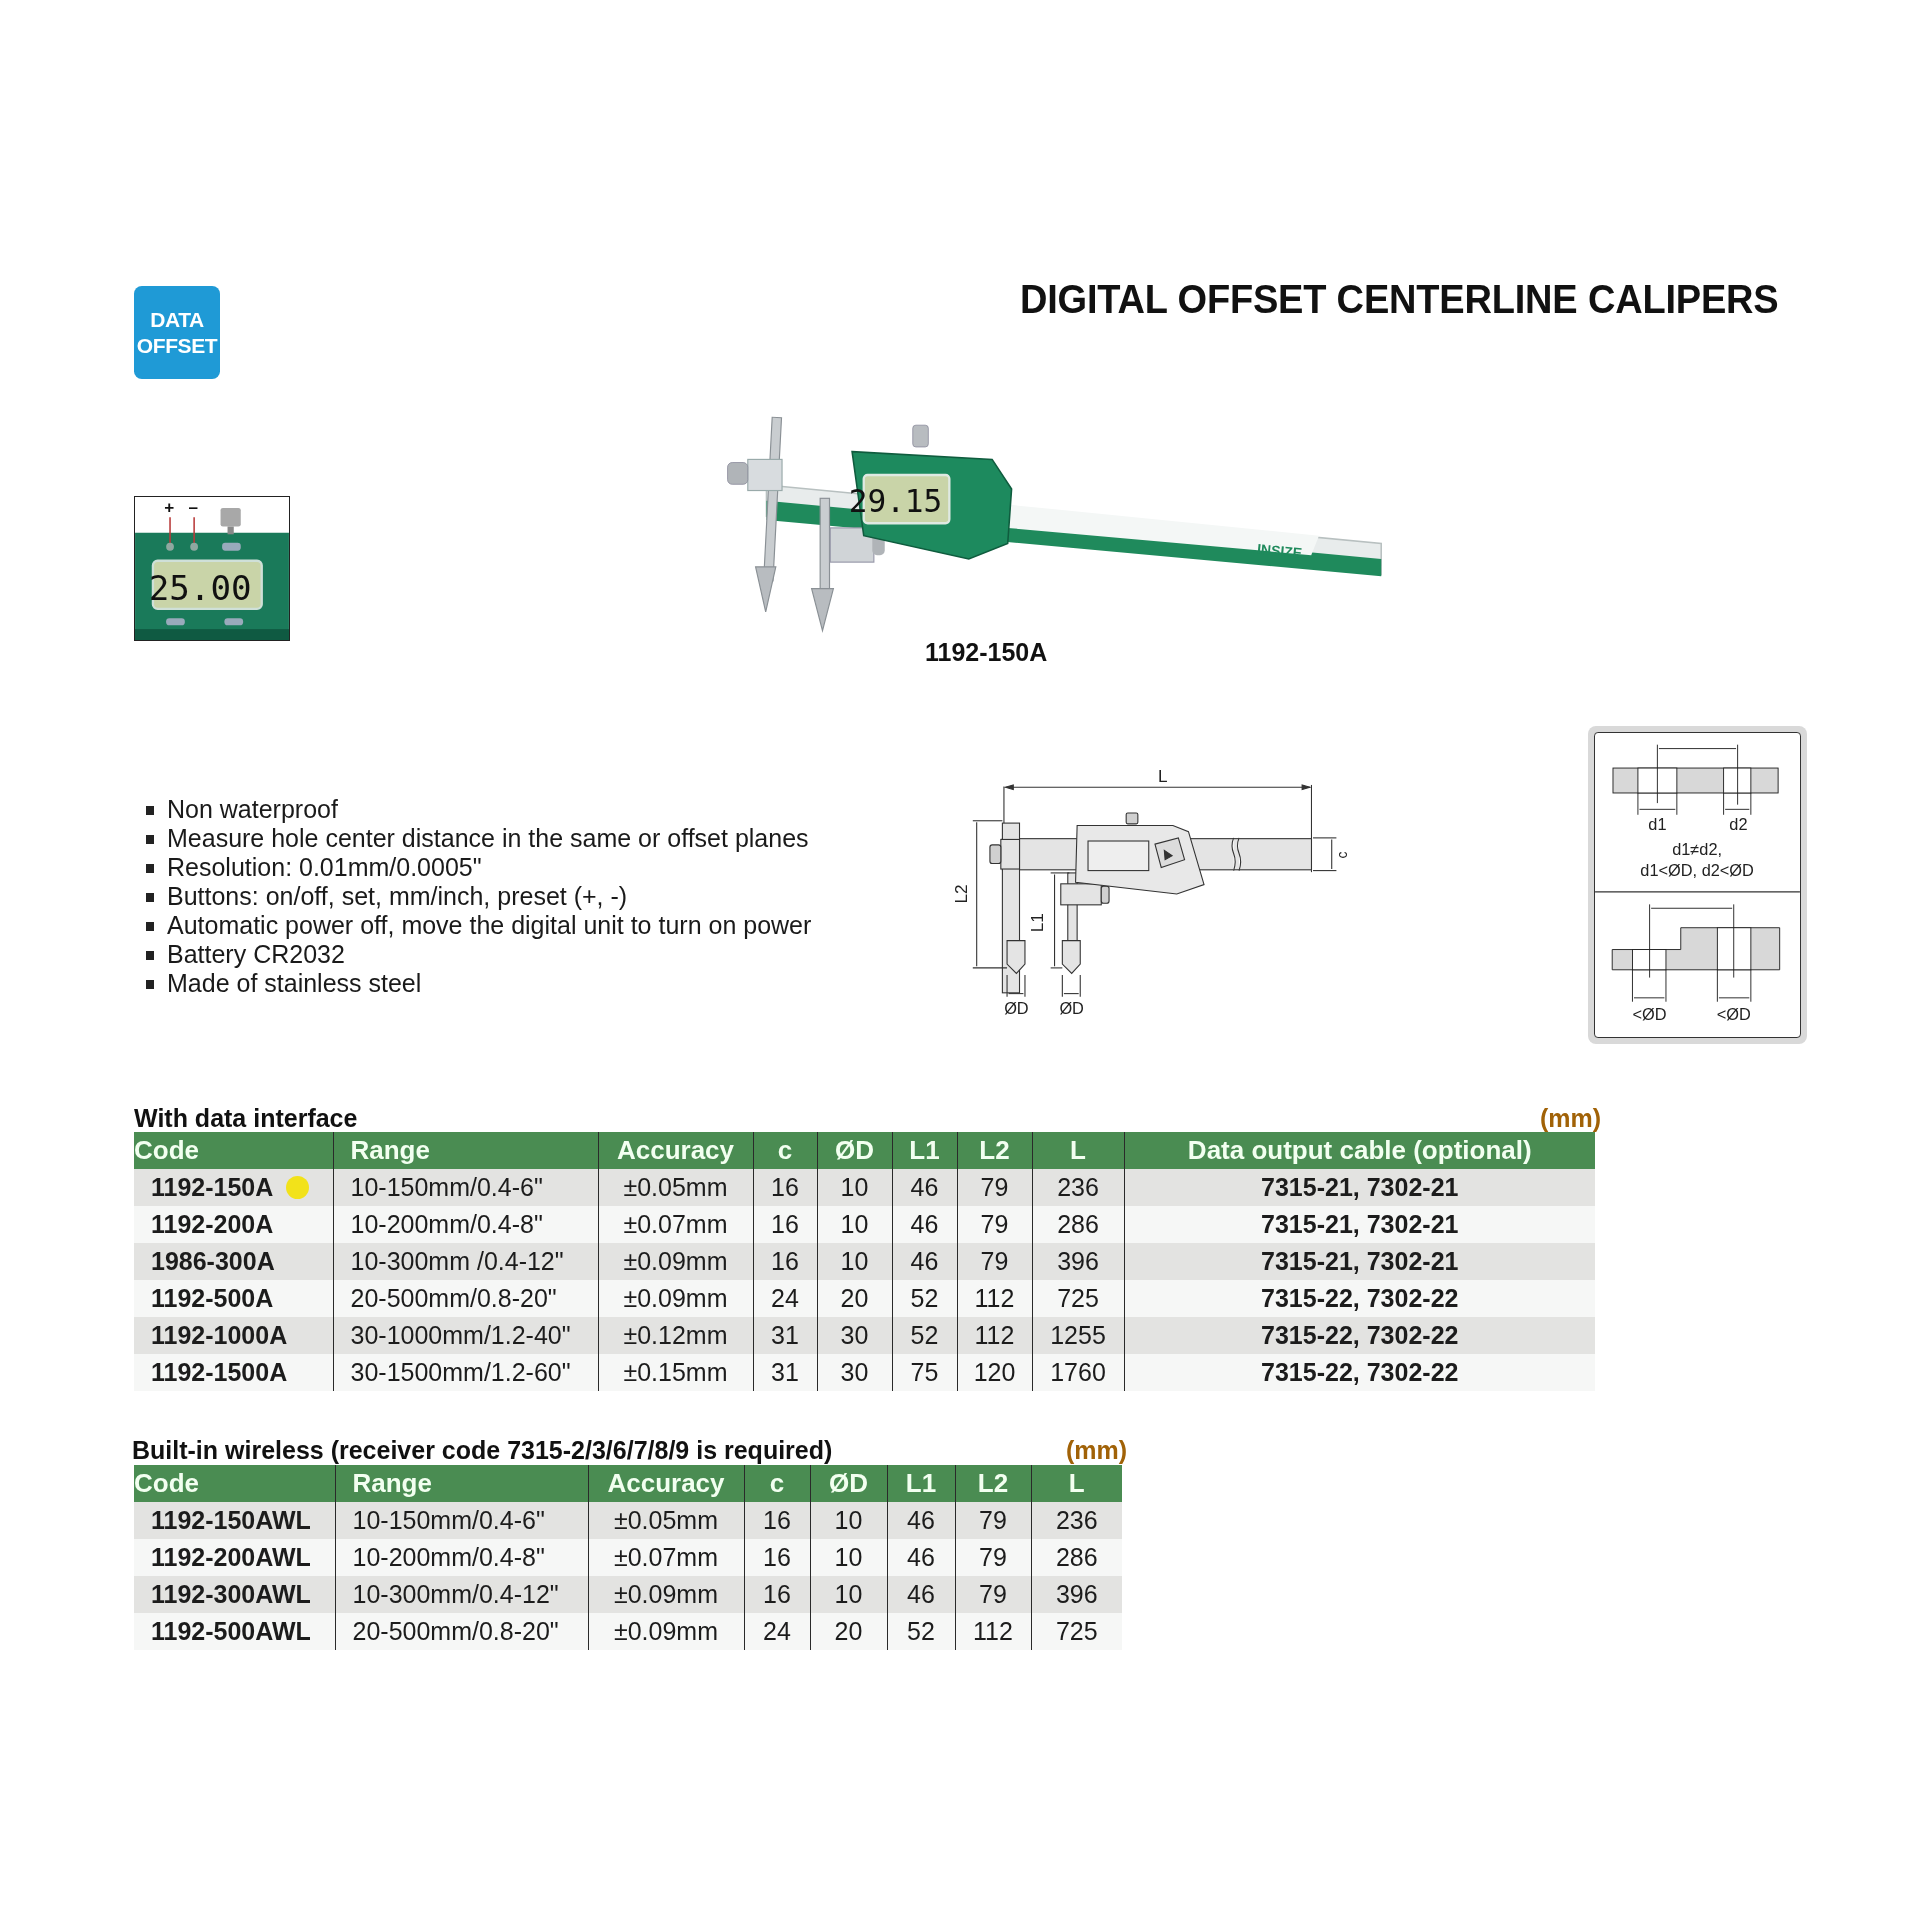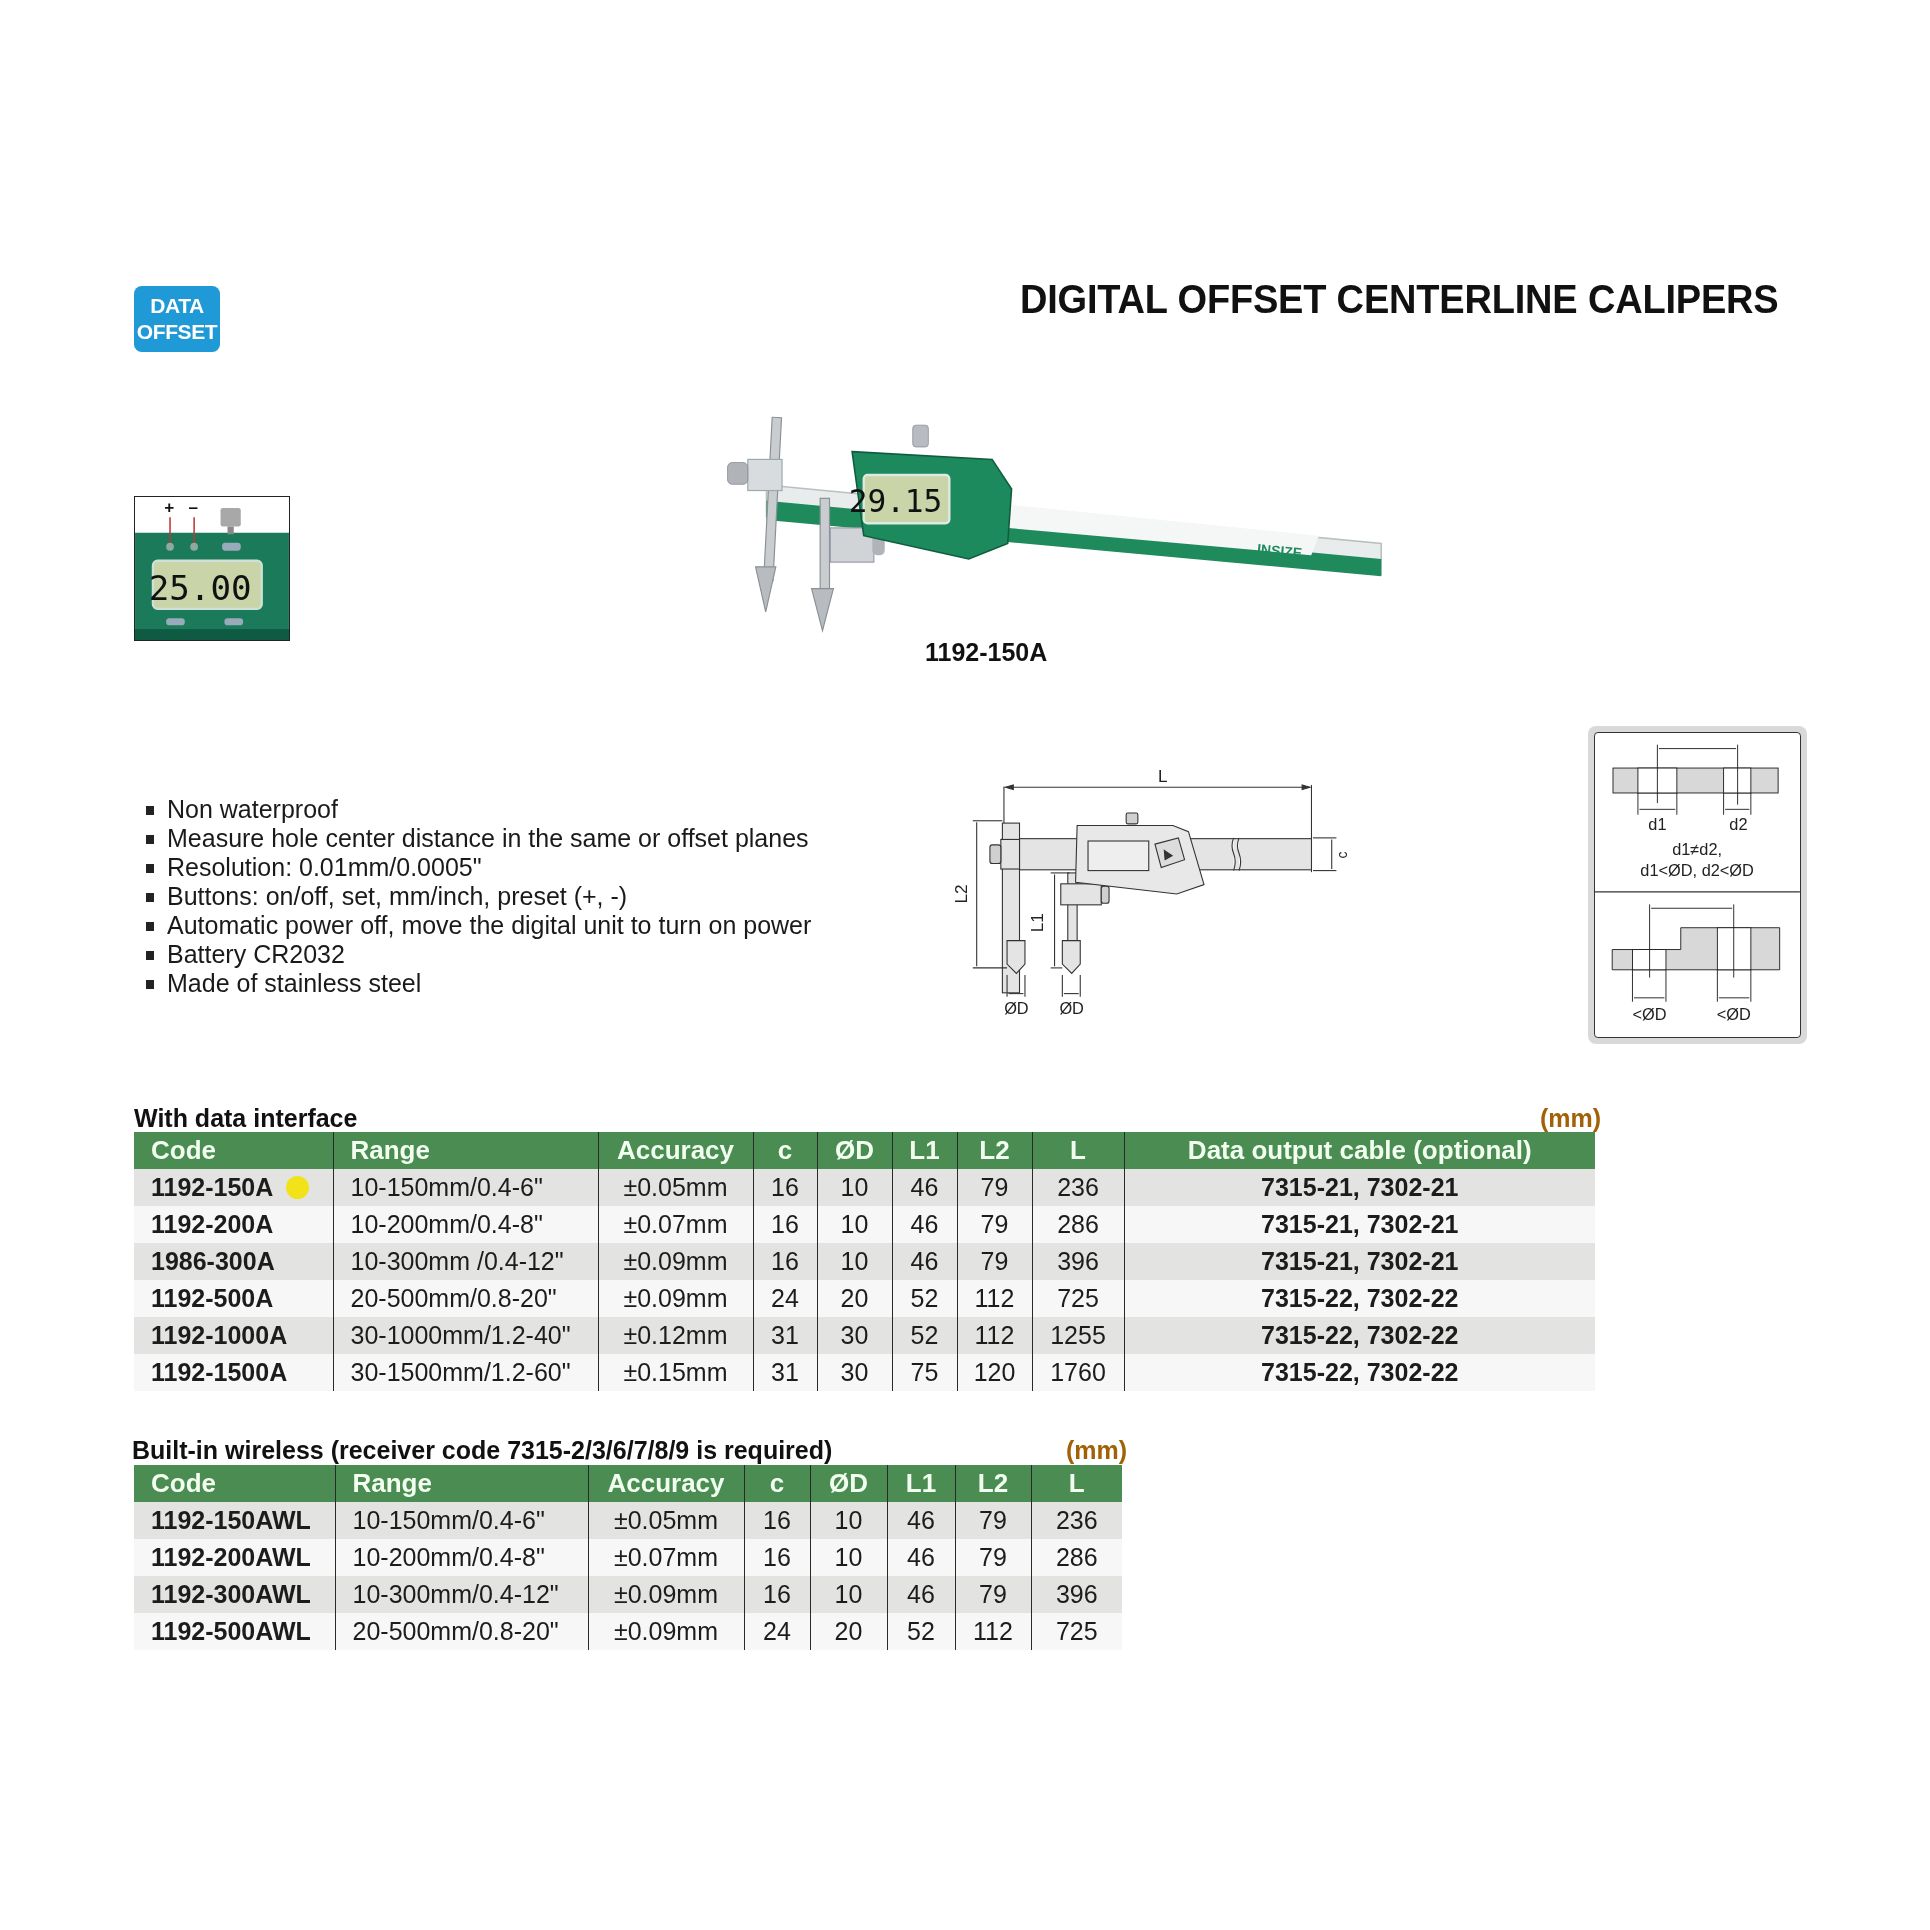--- a/index.html
+++ b/index.html
@@ -1,21 +1,21 @@
 <!DOCTYPE html>
 <html style="font-size:12.5px"><head>
 <meta charset="utf-8">
 <style>
   html, body { margin: 0; padding: 0; background: #ffffff; }
   body { width: 1931px; height: 1931px; position: relative; overflow: hidden;
          font-family: "Liberation Sans", "DejaVu Sans", sans-serif; color: #1a1a1a; }
   .abs { position: absolute; }
 
   
-  .badge { left: 134px; top: 286px; width: 86px; height: 66px; background: #1f9ad6;
+  .badge { left: 134px; top: 286px; width: 86px; height: 93px; background: #1f9ad6;
            border-radius: 7.8px; color: #ffffff; font-weight: bold; font-size: 21px;
            line-height: 26px; display: flex; flex-direction: column; align-items: center;
            justify-content: center; letter-spacing: -0.4px; }
 
   .title { left: 1020px; top: 277px; font-size: 40px; font-weight: bold; letter-spacing: -0.2px;
            color: #111; white-space: nowrap; transform: scaleX(0.95); transform-origin: left top; }
 
   
   .preset-label { left: 139px; top: 467px; font-size: 22px; color: #1a1a1a; margin-top: 38px; }
   .preset-box { left: 134px; top: 496px; width: 154px; height: 143px; border: 1.2px solid #222;
@@ -41,21 +41,21 @@
                 border-radius: 3.9px; box-sizing: border-box; position: relative; }
 
   
   .sect-title { font-size: 25px; font-weight: bold; color: #111; white-space: nowrap; }
   .unit { font-size: 25px; font-weight: bold; color: #a16207; }
 
   
   table.spec { border-collapse: collapse; table-layout: fixed; position: absolute; }
   table.spec th { background: #4a8c52; color: #f2fff0; font-weight: bold; font-size: 26px;
                   height: 37px; padding: 0; border-left: 1.6px solid #2a2a2a; }
-  table.spec th:first-child { border-left: none; text-align: left; padding-left: 17px; }
+  table.spec th:first-child { border-left: none; text-align: left; }
   table.spec td { font-size: 25px; height: 37px; padding: 0; text-align: center;
                   border-left: 1.6px solid #2a2a2a; color: #1c1c1c; white-space: nowrap; }
   table.spec td:first-child { border-left: none; text-align: left; padding-left: 17px;
                               font-weight: bold; }
   table.spec tr:nth-child(odd) td { background: #e3e3e1; }
   table.spec tr:nth-child(even) td { background: #f6f7f6; }
   table.spec th.left, table.spec td.left { text-align: left; padding-left: 17px; margin-top: 18px; }
   table.spec td.bold { font-weight: bold; }
   .dot { display: inline-block; width: 23px; height: 23px; border-radius: 50%;
          background: #f2e21a; vertical-align: middle; margin-left: 12.5px; margin-top: -4.7px; }

